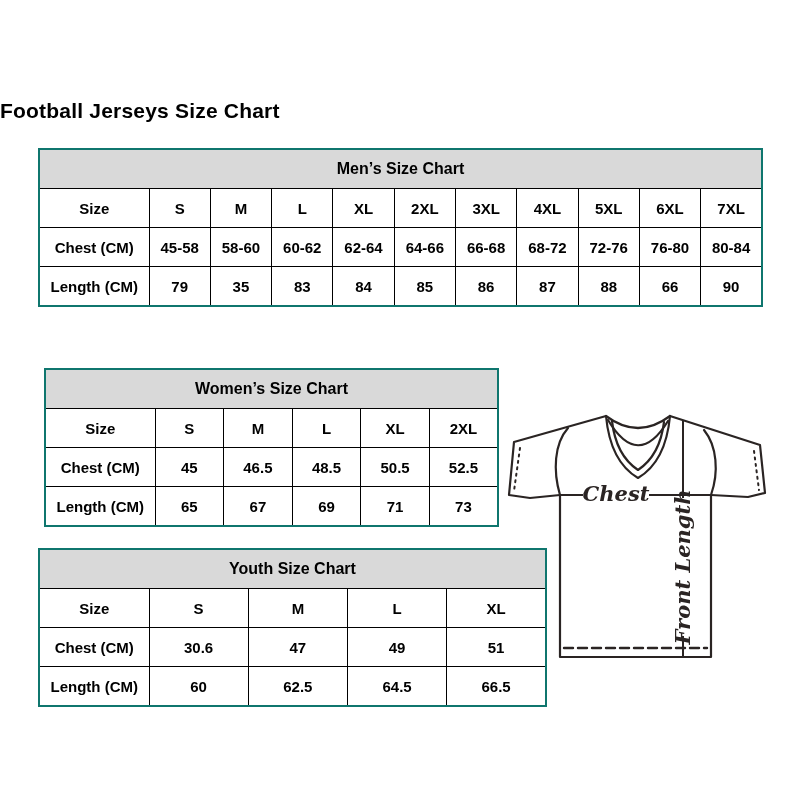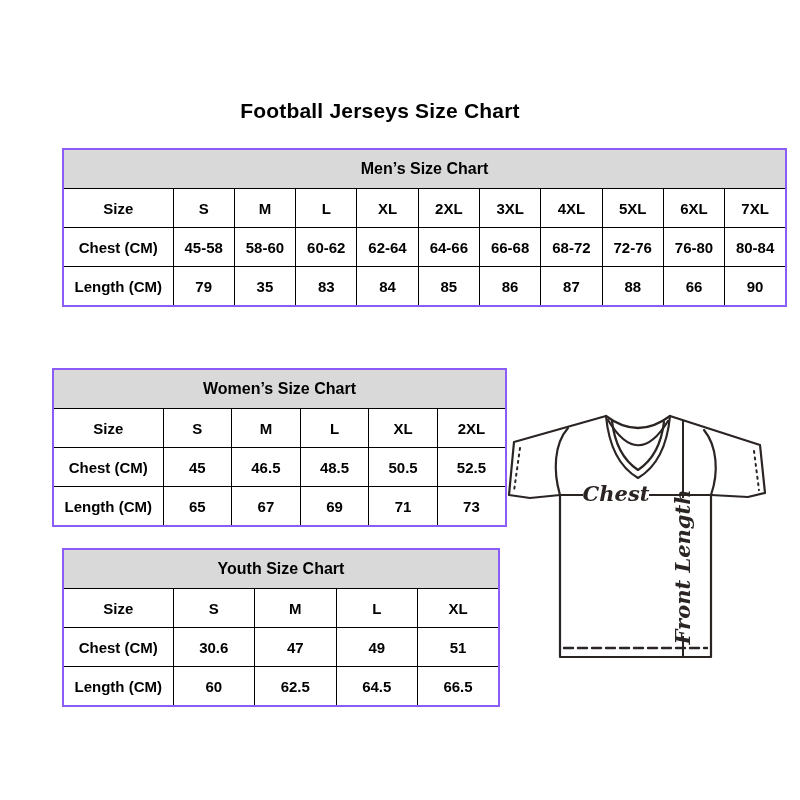--- a/index.html
+++ b/index.html
@@ -1,27 +1,27 @@
 <!DOCTYPE html>
 <html><head>
 <meta charset="utf-8">
 <style>
   html,body{margin:0;padding:0;background:#ffffff;}
   .stage{position:relative;width:800px;height:800px;background:#ffffff;overflow:hidden;
          font-family:"Liberation Sans",sans-serif;color:#000;}
-  .title{position:absolute;top:99px;left:0;width:760px;text-align:center;
+  .title{position:absolute;top:99px;left:0;width:760px;text-align:left;
          font-size:21px;font-weight:bold;letter-spacing:.2px;}
   table.size{position:absolute;border-collapse:collapse;table-layout:fixed;
-             border:2px solid #8b5cf6;background:#fff;margin-left:24px;}
+             border:2px solid #0f766e;background:#fff;}
   table.size th,table.size td{border:1.5px solid #000;text-align:center;vertical-align:middle;
              font-weight:bold;font-size:15px;height:38px;padding:0;overflow:hidden;white-space:nowrap;}
   table.size th.tbl-title{background:#d9d9d9;font-size:16px;}
   table.men{left:38px;top:148px;width:725px;}
-  table.women{left:28px;top:368px;width:455px;border-radius:12px;}
-  table.youth{left:38px;top:548px;width:438px;}
+  table.women{left:44px;top:368px;width:455px;border-radius:12px;}
+  table.youth{left:38px;top:548px;width:509px;}
   .jersey{position:absolute;left:498px;top:396px;width:280px;height:292px;}
   .jersey text{font-family:"DejaVu Serif",serif;font-style:italic;font-weight:bold;
                font-size:21px;fill:#2a2423;}
 </style>
 </head>
 <body>
 
 <div class="stage">
 
   <div class="title">Football Jerseys Size Chart</div>

